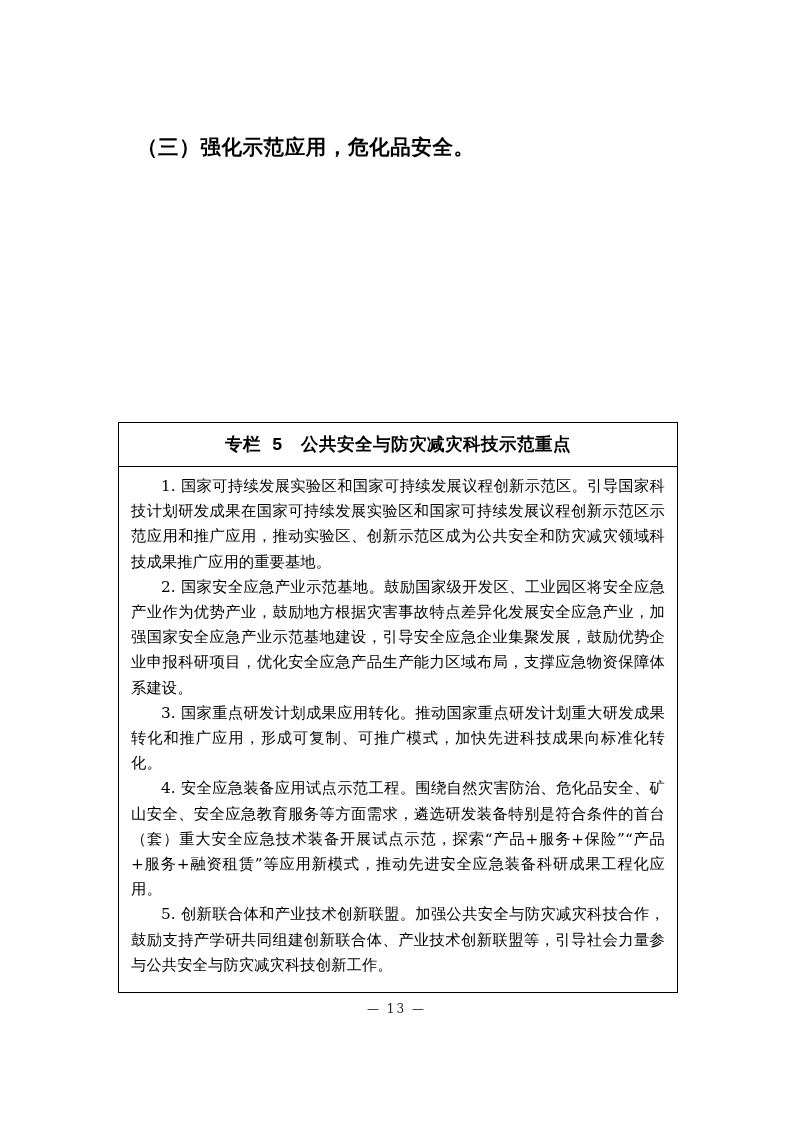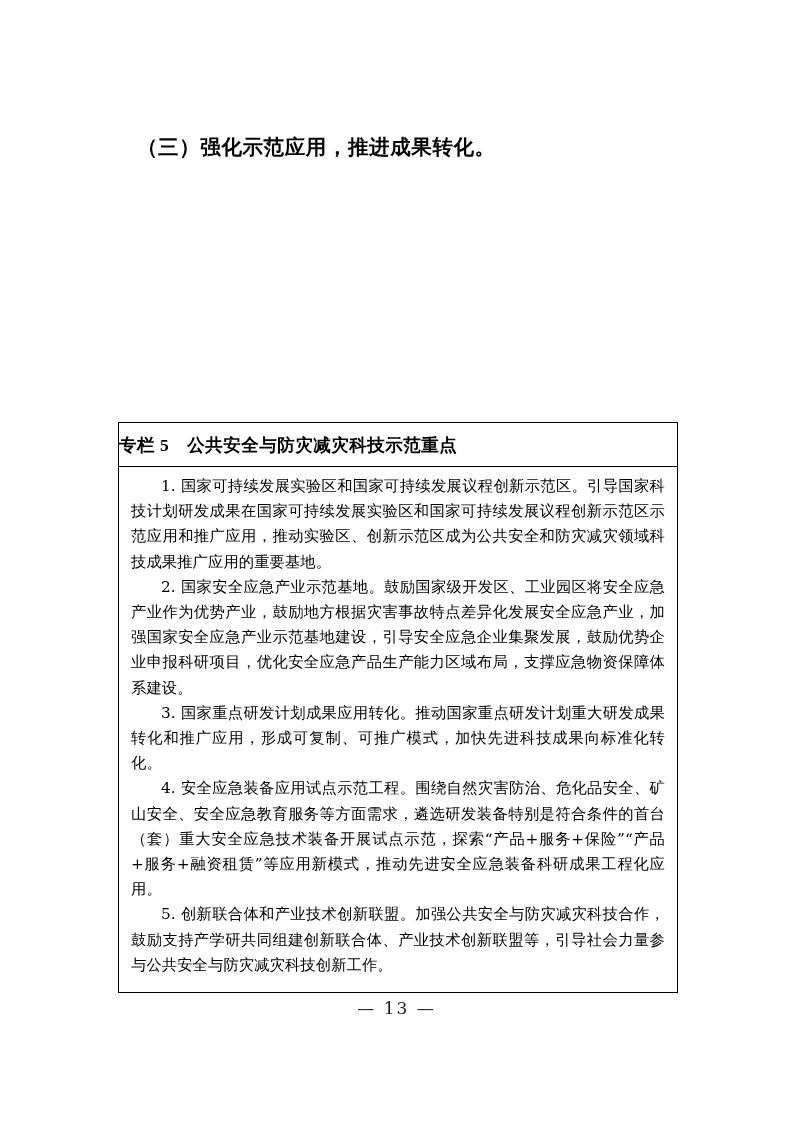--- a/index.html
+++ b/index.html
@@ -59,21 +59,22 @@
     left: 118px;
     top: 422px;
     width: 560px;
     border: 1.3px solid #000000;
     box-sizing: border-box;
     background: #ffffff;
   }
 
   .callout-header {
     border-bottom: 1.3px solid #000000;
-    font-family: Liberation Serif, serif;
+    text-align: center;
+    font-family: Liberation Mono, monospace;
     font-weight: bold;
     font-size: 17.5px;
     line-height: 20px;
     padding: 12px 0 11px 0;
     letter-spacing: 0.5px;
     white-space: pre;
   }
 
   .callout-body {
     padding: 7px 12px 14px 12px;
@@ -95,32 +96,32 @@
     position: absolute;
     left: 0;
     top: 998px;
     width: 793px;
     text-align: center;
   }
 
   .page-number {
     display: inline-block;
     font-family: "DejaVu Serif", "Liberation Serif", serif;
-    font-size: 17px;
+    font-size: 12px;
     letter-spacing: 2px;
     color: #1c1c30;
   }
 </style>
 </head>
 <body>
 
 <div class="page">
 
   <div class="content">
-    <p class="section-heading">（三）强化示范应用，推进成果转化。</p>
+    <p class="section-heading">（三）强化示范应用，危化品安全。</p>
   </div>
 
   <div class="callout-box">
     <div class="callout-header">专栏 5　公共安全与防灾减灾科技示范重点</div>
     <div class="callout-body">
       <p class="callout-item">1. 国家可持续发展实验区和国家可持续发展议程创新示范区。引导国家科技计划研发成果在国家可持续发展实验区和国家可持续发展议程创新示范区示范应用和推广应用，推动实验区、创新示范区成为公共安全和防灾减灾领域科技成果推广应用的重要基地。</p>
       <p class="callout-item">2. 国家安全应急产业示范基地。鼓励国家级开发区、工业园区将安全应急产业作为优势产业，鼓励地方根据灾害事故特点差异化发展安全应急产业，加强国家安全应急产业示范基地建设，引导安全应急企业集聚发展，鼓励优势企业申报科研项目，优化安全应急产品生产能力区域布局，支撑应急物资保障体系建设。</p>
       <p class="callout-item">3. 国家重点研发计划成果应用转化。推动国家重点研发计划重大研发成果转化和推广应用，形成可复制、可推广模式，加快先进科技成果向标准化转化。</p>
       <p class="callout-item">4. 安全应急装备应用试点示范工程。围绕自然灾害防治、危化品安全、矿山安全、安全应急教育服务等方面需求，遴选研发装备特别是符合条件的首台（套）重大安全应急技术装备开展试点示范，探索“产品+服务+保险”“产品+服务+融资租赁”等应用新模式，推动先进安全应急装备科研成果工程化应用。</p>
       <p class="callout-item">5. 创新联合体和产业技术创新联盟。加强公共安全与防灾减灾科技合作，鼓励支持产学研共同组建创新联合体、产业技术创新联盟等，引导社会力量参与公共安全与防灾减灾科技创新工作。</p>

